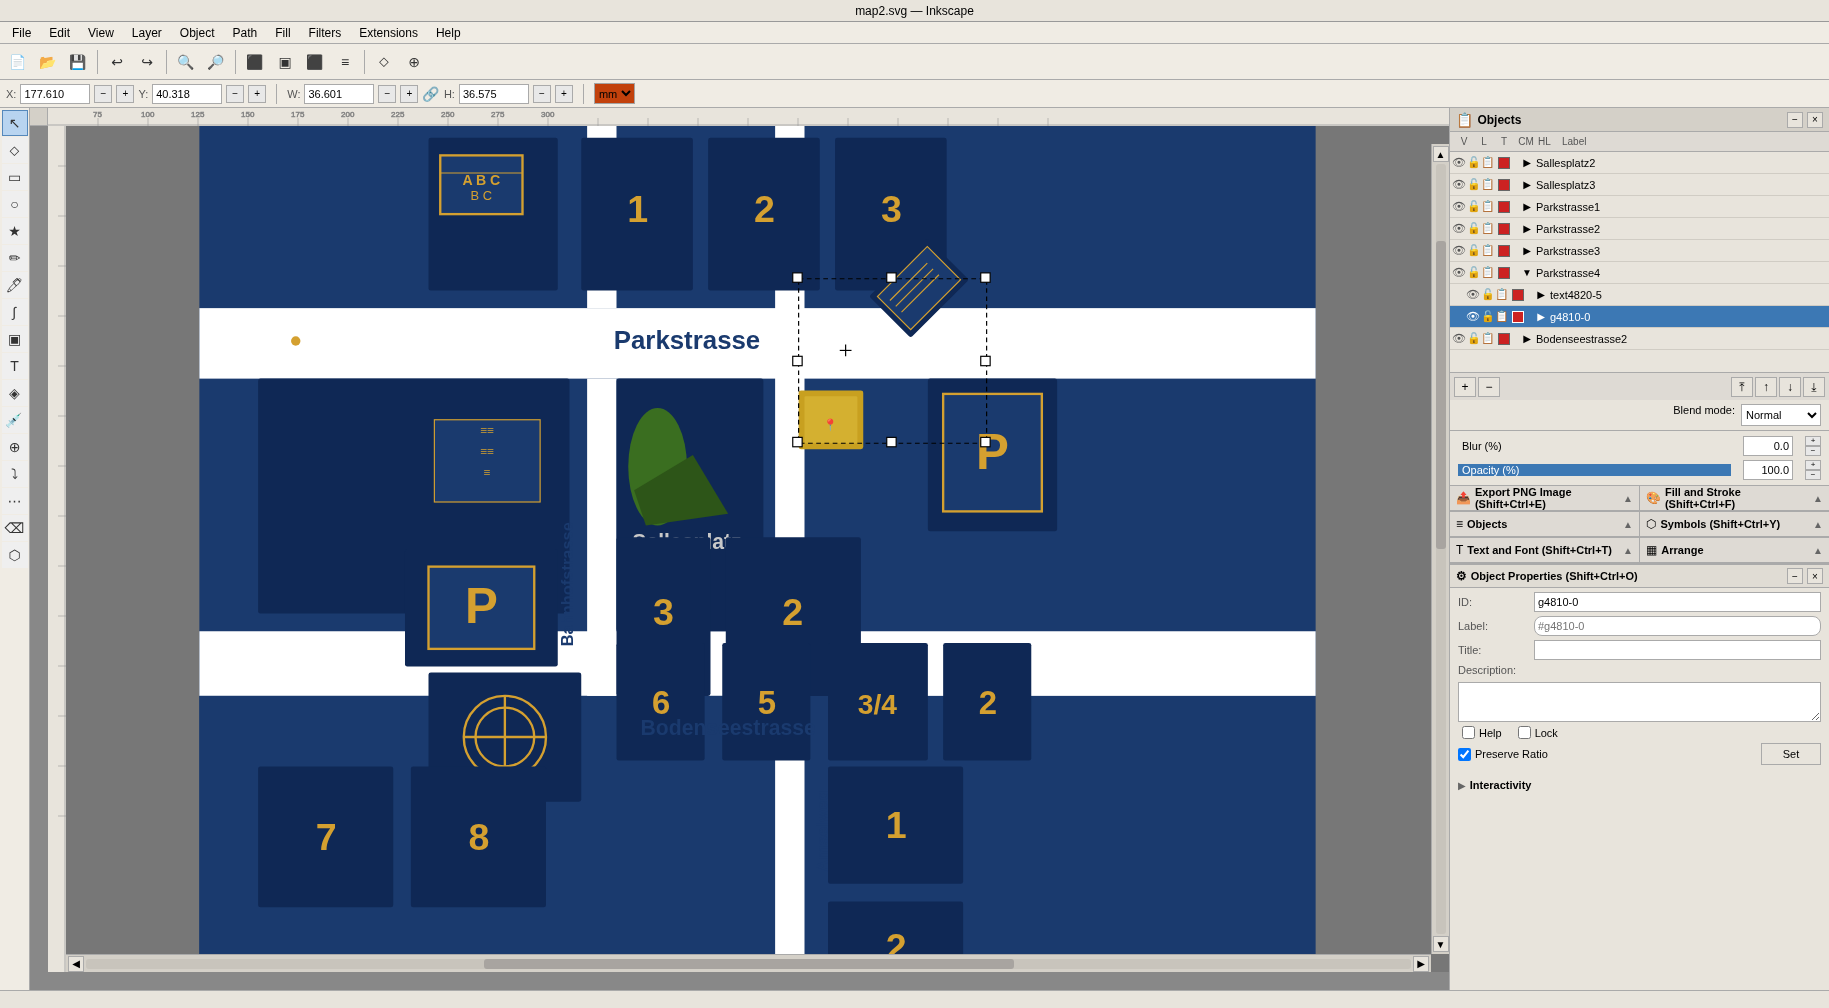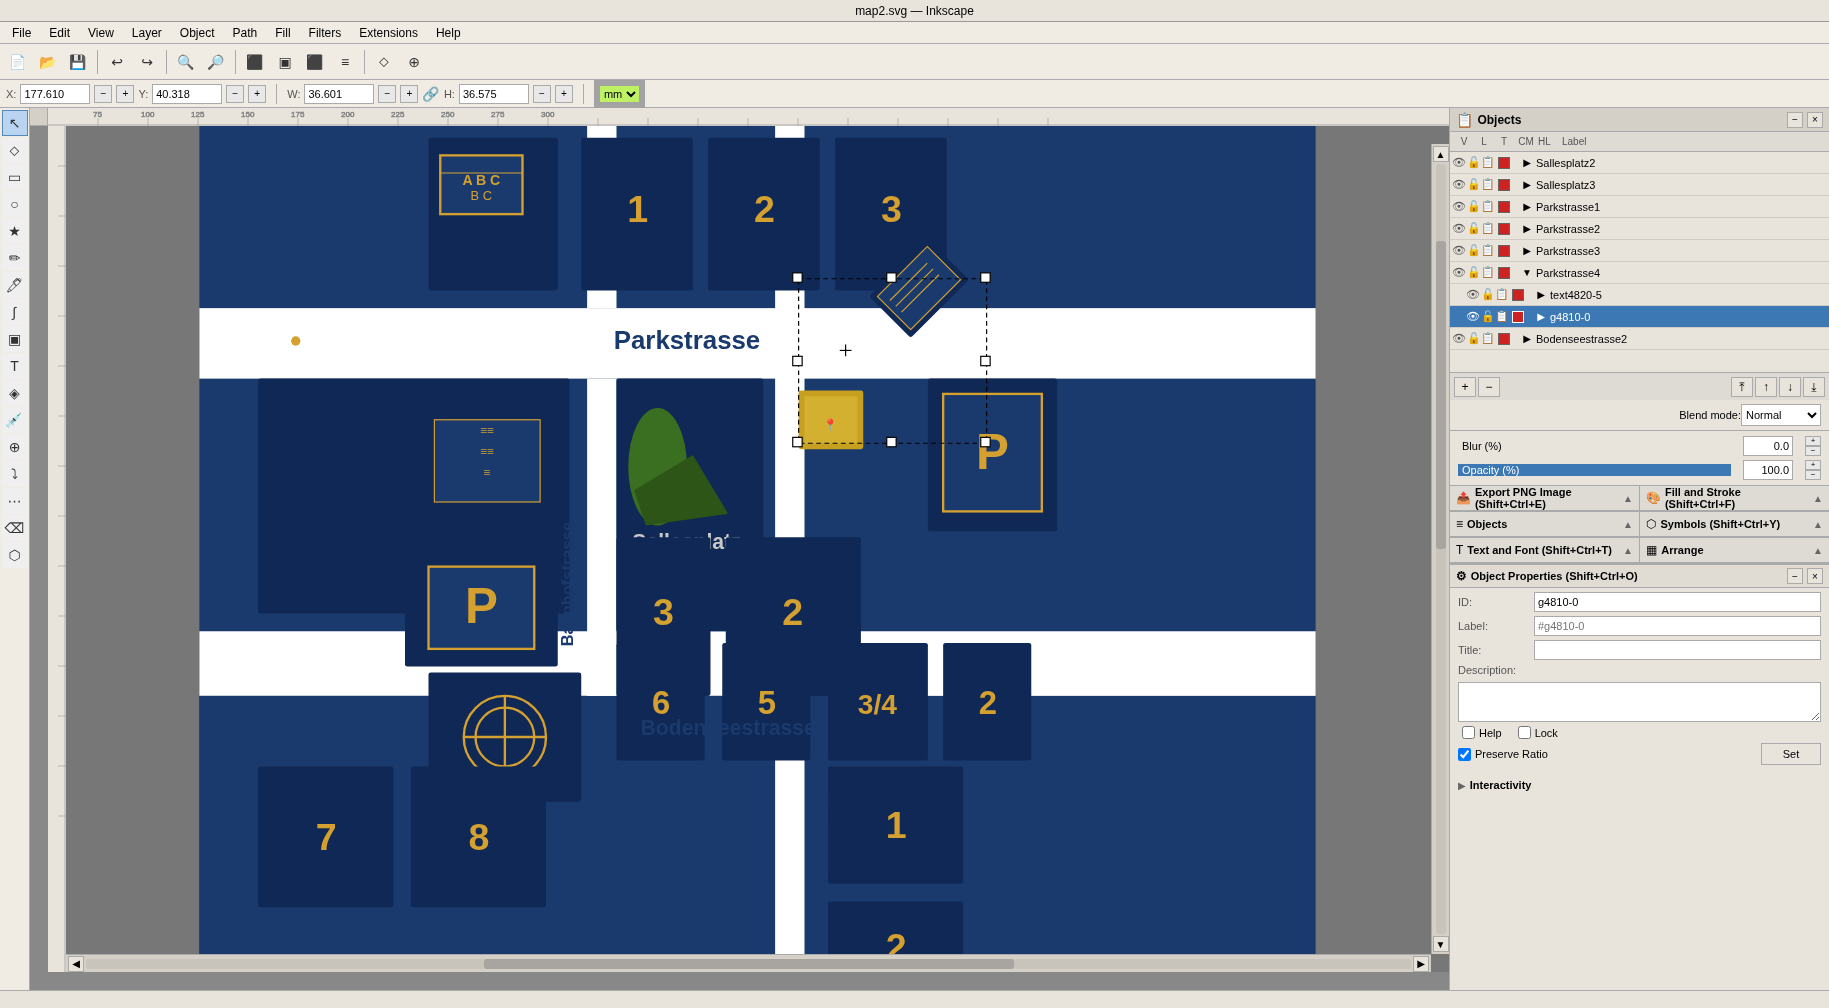--- a/index.html
+++ b/index.html
@@ -68,21 +68,21 @@
     .coord-label { color: #555; }
     .coord-input {
       width: 70px; height: 20px;
       border: 1px solid #aaa;
       background: #fff;
       padding: 0 3px;
       font-size: 11px;
     }
     .coord-btn { width: 18px; height: 18px; font-size: 10px; border: 1px solid #aaa; background: #e8e8e8; cursor: pointer; display: flex; align-items: center; justify-content: center; }
     .coord-sep { width: 1px; height: 20px; background: #aaa; margin: 0 6px; }
-    .unit-select { height: 28px; border: 6px solid #a3a3a3; background: #bef264; font-size: 11px; }
+    .unit-select { height: 21px; border: 1px solid #a3a3a3; background: #c2410c; font-size: 11px; }
 
     
     #main-layout {
       display: flex;
       height: calc(1008px - 22px - 22px - 36px - 28px - 18px);
     }
 
     
     #left-toolbox {
       width: 30px;
@@ -188,22 +188,23 @@
       display: flex;
       align-items: center;
       padding: 0 4px;
       gap: 2px;
     }
     .footer-btn { width: 22px; height: 20px; border: 1px solid #aaa; background: #e8e4dc; cursor: pointer; display: flex; align-items: center; justify-content: center; font-size: 12px; }
 
     
     #blend-row {
       display: flex;
-      align-items: center;
+      align-items: flex-start;
       padding: 4px 8px;
+      gap: 6px;
       font-size: 11px;
       border-bottom: 1px solid #aaa;
     }
     .blend-label { flex: 1; text-align: right; }
     .blend-select { height: 22px; border: 1px solid #aaa; background: #fff; font-size: 11px; min-width: 80px; }
 
     
     #blur-opacity-area {
       padding: 4px 8px;
       display: flex;
@@ -277,21 +278,21 @@
     }
     .props-field-label { width: 70px; color: #555; }
     .props-field-input {
       flex: 1;
       height: 20px;
       border: 1px solid #aaa;
       background: #fff;
       font-size: 11px;
       padding: 0 3px;
     }
-    .props-field-input.placeholder { color: #999; }
+    .props-field-input.placeholder { color: #999; border-radius: 8px; }
     .checkbox-row {
       display: flex;
       align-items: center;
       gap: 16px;
       padding-left: 4px;
     }
     .checkbox-item { display: flex; align-items: center; gap: 4px; }
 
     
     #statusbar {

